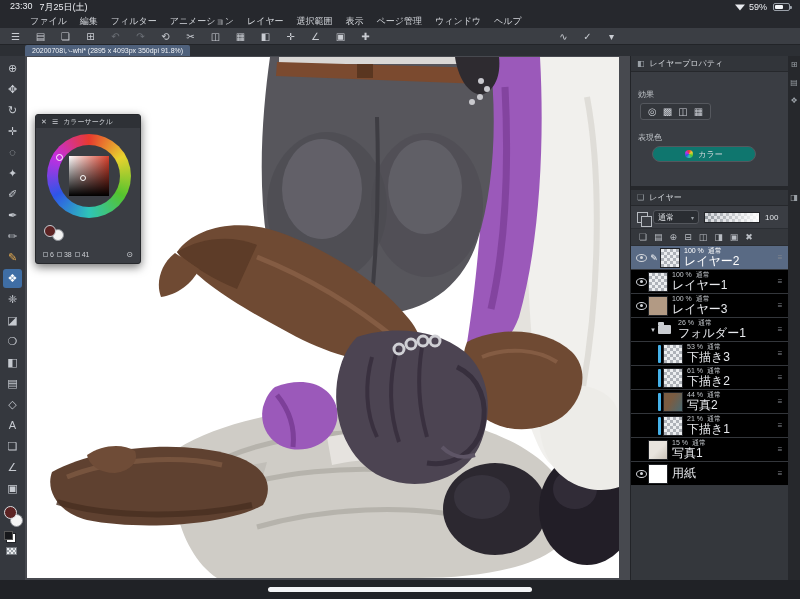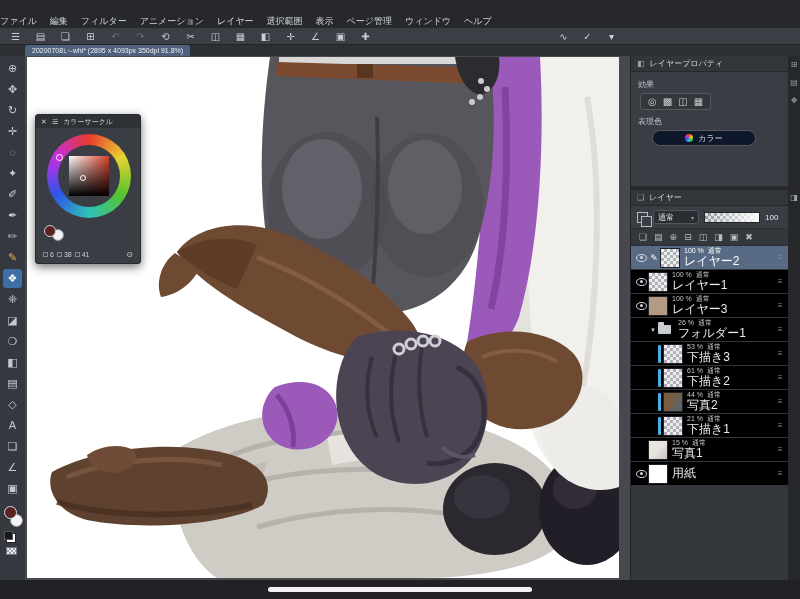--- a/index.html
+++ b/index.html
@@ -7,21 +7,21 @@
 #app{position:absolute;inset:0;width:800px;height:599px}
 
 
 #statusbar{position:absolute;left:0;top:0;width:800px;height:14px;background:#26282d;display:flex;align-items:center;font-size:9px;color:#eceef2}
 #statusbar .left{display:flex;gap:7px;padding-left:10px}
 #statusbar .right{margin-left:auto;display:flex;align-items:center;gap:4px;padding-right:10px}
 .wifi{width:10px;height:7px;background:#e8eaee;clip-path:polygon(50% 100%,0 15%,100% 15%)}
 .batt{width:17px;height:8px;border:1px solid #9aa0a8;border-radius:2px;position:relative;margin-left:2px}
 .batt i{position:absolute;left:1px;top:1px;bottom:1px;width:8px;background:#f2f4f7;border-radius:1px;display:block}
 .batt::after{content:"";position:absolute;right:-3px;top:2px;width:2px;height:3px;background:#9aa0a8;border-radius:0 1px 1px 0}
-#menubar{position:absolute;left:0;top:14px;width:800px;height:14px;background:#26282d;display:flex;align-items:center;gap:13px;font-size:9px;color:#d4d7dc}
+#menubar{position:absolute;left:0;top:14px;width:800px;height:14px;background:#26282d;display:flex;align-items:center;gap:13px;padding-left:30px;font-size:9px;color:#d4d7dc}
 #menubar span{cursor:default;white-space:nowrap}
 #toolbar{position:absolute;left:0;top:28px;width:800px;height:17px;background:#3b3e44;border-bottom:1px solid #222428;display:flex;align-items:center;gap:12px;padding-left:9px;font-size:10px;color:#c9ccd2}
 #toolbar .ticon{width:13px;text-align:center}
 #toolbar .ticon.dis{color:#6b6f76}
 #toolbar .rgroup{margin-left:auto;margin-right:182px;display:flex;gap:11px}
 #tabbar{position:absolute;left:0;top:45px;width:800px;height:11px;background:#2c2f34}
 #tab{position:absolute;left:25px;top:0;height:11px;background:#4f617c;color:#f0f2f5;font-size:7px;line-height:11px;padding:0 7px;border-radius:2px 2px 0 0;white-space:nowrap}
 
 
 #main{position:absolute;left:0;top:56px;width:800px;height:524px;display:flex}
@@ -58,24 +58,24 @@
 #cp-vals .sq{width:5px;height:5px;border:1px solid #85898f;display:inline-block}
 #cp-vals .clock{margin-left:auto;font-size:8px}
 
 
 #rightcol{width:158px;background:#2c2f34;border-left:1px solid #222428;display:flex;flex-direction:column}
 .panel{background:#3a3d43}
 .phead{height:16px;background:#32353a;display:flex;align-items:center;gap:5px;padding:0 6px;font-size:8px;color:#d4d7dc;border-bottom:1px solid #26282c}
 .phead .g{font-size:8px;color:#9aa0a6}
 #proppanel{height:130px}
 #proppanel .pbody{padding:5px 7px;font-size:8px;color:#c3c7cc}
-.plabel{margin:2px 0 3px}
+.plabel{margin:12px 0 3px}
 #effectrow{display:flex;align-items:center;gap:4px;margin:0 0 6px 2px}
 #effectrow .ebox{display:flex;gap:6px;background:#33363b;border:1px solid #55585e;border-radius:3px;padding:2px 7px;font-size:10px;color:#c9ccd2}
-#colormodebtn{display:flex;align-items:center;gap:5px;justify-content:center;width:104px;height:16px;margin:3px 0 0 14px;background:#0f172a;border:1px solid #55585e;border-radius:8px;font-size:8px;color:#d9dce0}
+#colormodebtn{display:flex;align-items:center;gap:5px;justify-content:center;width:104px;height:16px;margin:3px 0 0 14px;background:#0f766e;border:1px solid #55585e;border-radius:8px;font-size:8px;color:#d9dce0}
 #colormodebtn .dot{width:8px;height:8px;border-radius:50%;background:conic-gradient(#e83a2e,#e8d22e,#55c42e,#2ec4b8,#2e55e8,#c42ee0,#e83a2e)}
 #panelgap{height:4px;background:#26282c}
 #layerpanel{flex:1;display:flex;flex-direction:column;min-height:0}
 #blendrow{height:22px;display:flex;align-items:center;gap:5px;padding:0 6px;background:#3a3d43}
 .dblsq{width:11px;height:11px;position:relative;border:1px solid #b7bbc1}
 .dblsq::after{content:"";position:absolute;left:3px;top:3px;width:9px;height:9px;background:#3a3d43;border:1px solid #b7bbc1}
 #blendselect{display:flex;align-items:center;gap:4px;width:46px;height:14px;background:#2a2d32;border:1px solid #54575d;border-radius:3px;padding:0 4px;font-size:8px;color:#e2e5e9}
 #blendselect .arr{margin-left:auto;font-size:6px;color:#9aa0a6}
 #opslider{position:relative;width:56px;height:11px;border:1px solid #222428;background-image:linear-gradient(45deg,#9aa0a6 25%,transparent 25%,transparent 75%,#9aa0a6 75%),linear-gradient(45deg,#9aa0a6 25%,transparent 25%,transparent 75%,#9aa0a6 75%);background-size:6px 6px;background-position:0 0,3px 3px;background-color:#e8eaed}
 #opslider::after{content:"";position:absolute;inset:0;background:linear-gradient(to right,rgba(70,75,85,.1),rgba(255,255,255,.95))}
@@ -112,20 +112,33 @@
 
 
 #homebar{position:absolute;left:0;top:580px;width:800px;height:19px;background:#202226}
 #homeind{position:absolute;left:268px;top:7px;width:264px;height:5px;border-radius:3px;background:#f2f3f5}
 </style>
 </head>
 <body>
 
 <div id="app">
 
+  <div id="statusbar">
+    <div class="left">
+      <span>23:30</span>
+      <span>7月25日(土)</span>
+    </div>
+    <div class="right">
+      <span class="wifi"></span>
+      <span>59%</span>
+      <span class="batt">
+          <i></i>
+        </span>
+    </div>
+  </div>
 
   <div id="menubar">
     <span>ファイル</span>
     <span>編集</span>
     <span>フィルター</span>
     <span>アニメーション</span>
     <span>レイヤー</span>
     <span>選択範囲</span>
     <span>表示</span>
     <span>ページ管理</span>

